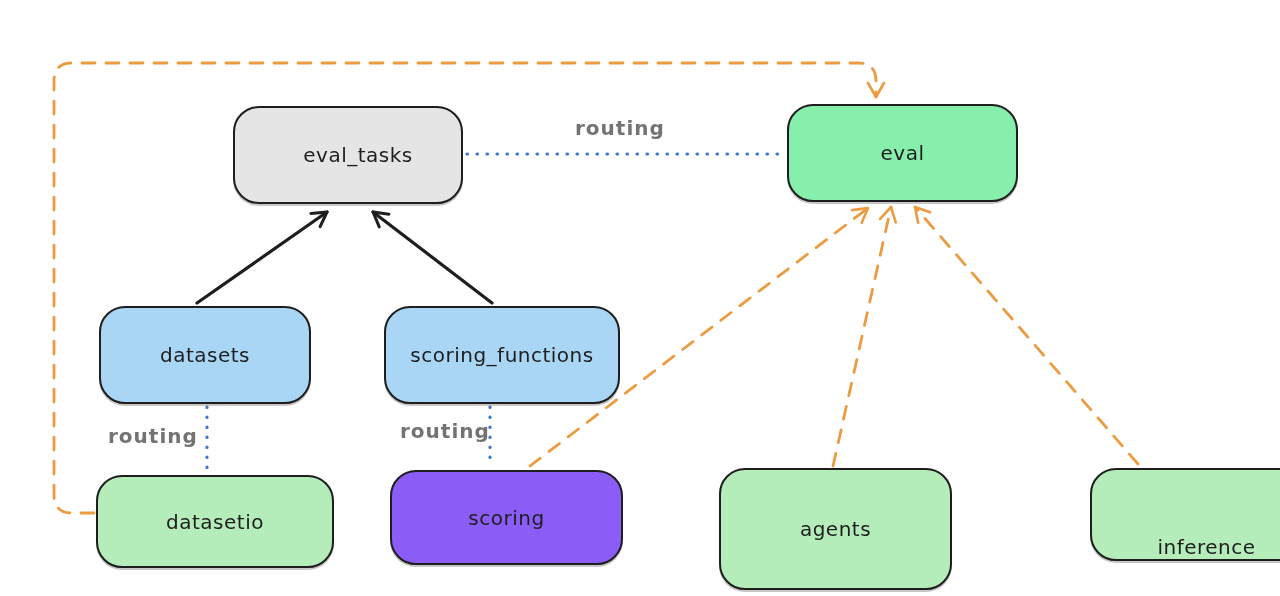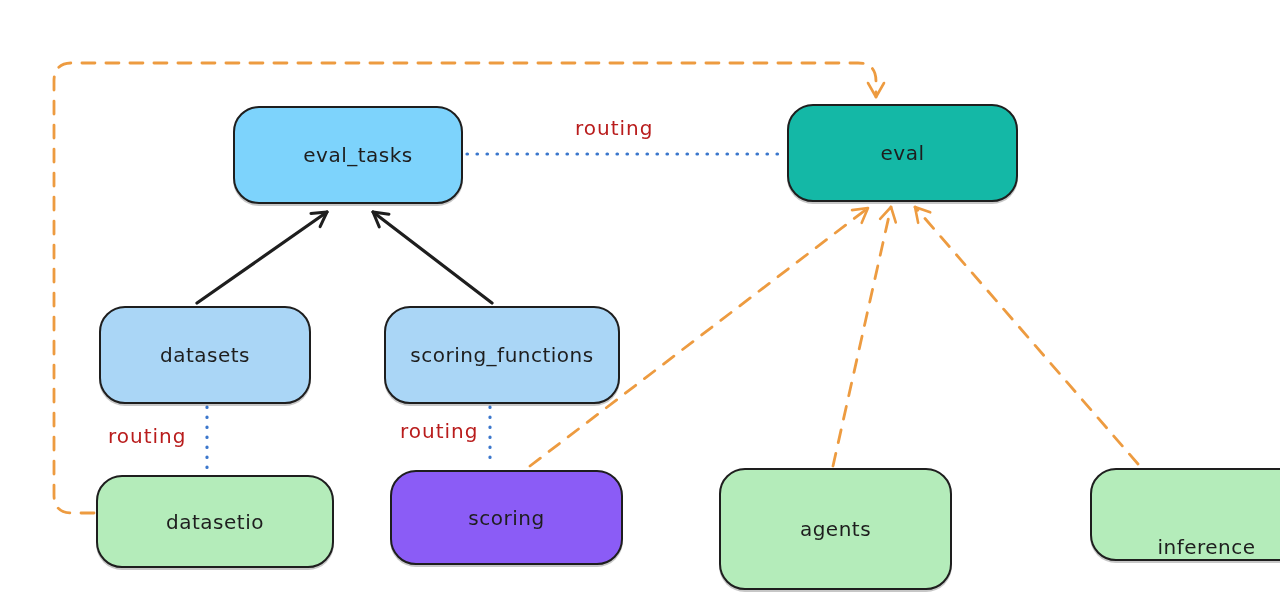--- a/index.html
+++ b/index.html
@@ -28,22 +28,22 @@
   }
   .node-label {
     font-size: 20px;
     color: #1e1e1e;
     letter-spacing: 0.5px;
     white-space: nowrap;
   }
   .edge-label {
     position: absolute;
     font-size: 20px;
-    font-weight: 400;
-    color: #b91c1c;
+    font-weight: 700;
+    color: #737373;
     letter-spacing: 1px;
     white-space: nowrap;
   }
 </style>
 </head>
 <body>
 
 <div id="canvas">
 
   <svg id="edges" viewBox="0 0 1280 596" xmlns="http://www.w3.org/2000/svg">
@@ -62,25 +62,25 @@
     <path d="M467,154 L784,154" fill="none" stroke="#3b77cc" stroke-width="3.2" stroke-linecap="round" stroke-dasharray="0.5 9.5"></path>
     <path d="M207,407 L207,472" fill="none" stroke="#3b77cc" stroke-width="3.2" stroke-linecap="round" stroke-dasharray="0.5 9.5"></path>
     <path d="M490,407 L490,466" fill="none" stroke="#3b77cc" stroke-width="3.2" stroke-linecap="round" stroke-dasharray="0.5 9.5"></path>
 
     <path d="M94,513 L72,513 Q54,513 54,495 L54,81 Q54,63 72,63 L858,63 Q876,63 876,81 L876,97" fill="none" stroke="#ed9b40" stroke-width="2.8" stroke-linecap="round" stroke-dasharray="13 11" marker-end="url(#arrow-orange)"></path>
     <path d="M530,466 L868,208" fill="none" stroke="#ed9b40" stroke-width="2.8" stroke-linecap="round" stroke-dasharray="13 11" marker-end="url(#arrow-orange)"></path>
     <path d="M833,466 L891,207" fill="none" stroke="#ed9b40" stroke-width="2.8" stroke-linecap="round" stroke-dasharray="13 11" marker-end="url(#arrow-orange)"></path>
     <path d="M1138,464 L915,207" fill="none" stroke="#ed9b40" stroke-width="2.8" stroke-linecap="round" stroke-dasharray="13 11" marker-end="url(#arrow-orange)"></path>
   </svg>
 
-  <div class="node" style="left: 233px; top: 106px; width: 230px; height: 98px; background: #7dd3fc; padding-left: 20px;">
+  <div class="node" style="left: 233px; top: 106px; width: 230px; height: 98px; background: #e5e5e5; padding-left: 20px;">
     <span class="node-label">eval_tasks</span>
   </div>
 
-  <div class="node" style="left: 787px; top: 104px; width: 231px; height: 98px; background: #14b8a6;">
+  <div class="node" style="left: 787px; top: 104px; width: 231px; height: 98px; background: #86efac;">
     <span class="node-label">eval</span>
   </div>
 
   <div class="node" style="left: 99px; top: 306px; width: 212px; height: 98px; background: rgb(170, 214, 246);">
     <span class="node-label">datasets</span>
   </div>
 
   <div class="node" style="left: 96px; top: 475px; width: 238px; height: 93px; background: rgb(180, 236, 186);">
     <span class="node-label">datasetio</span>
   </div>

